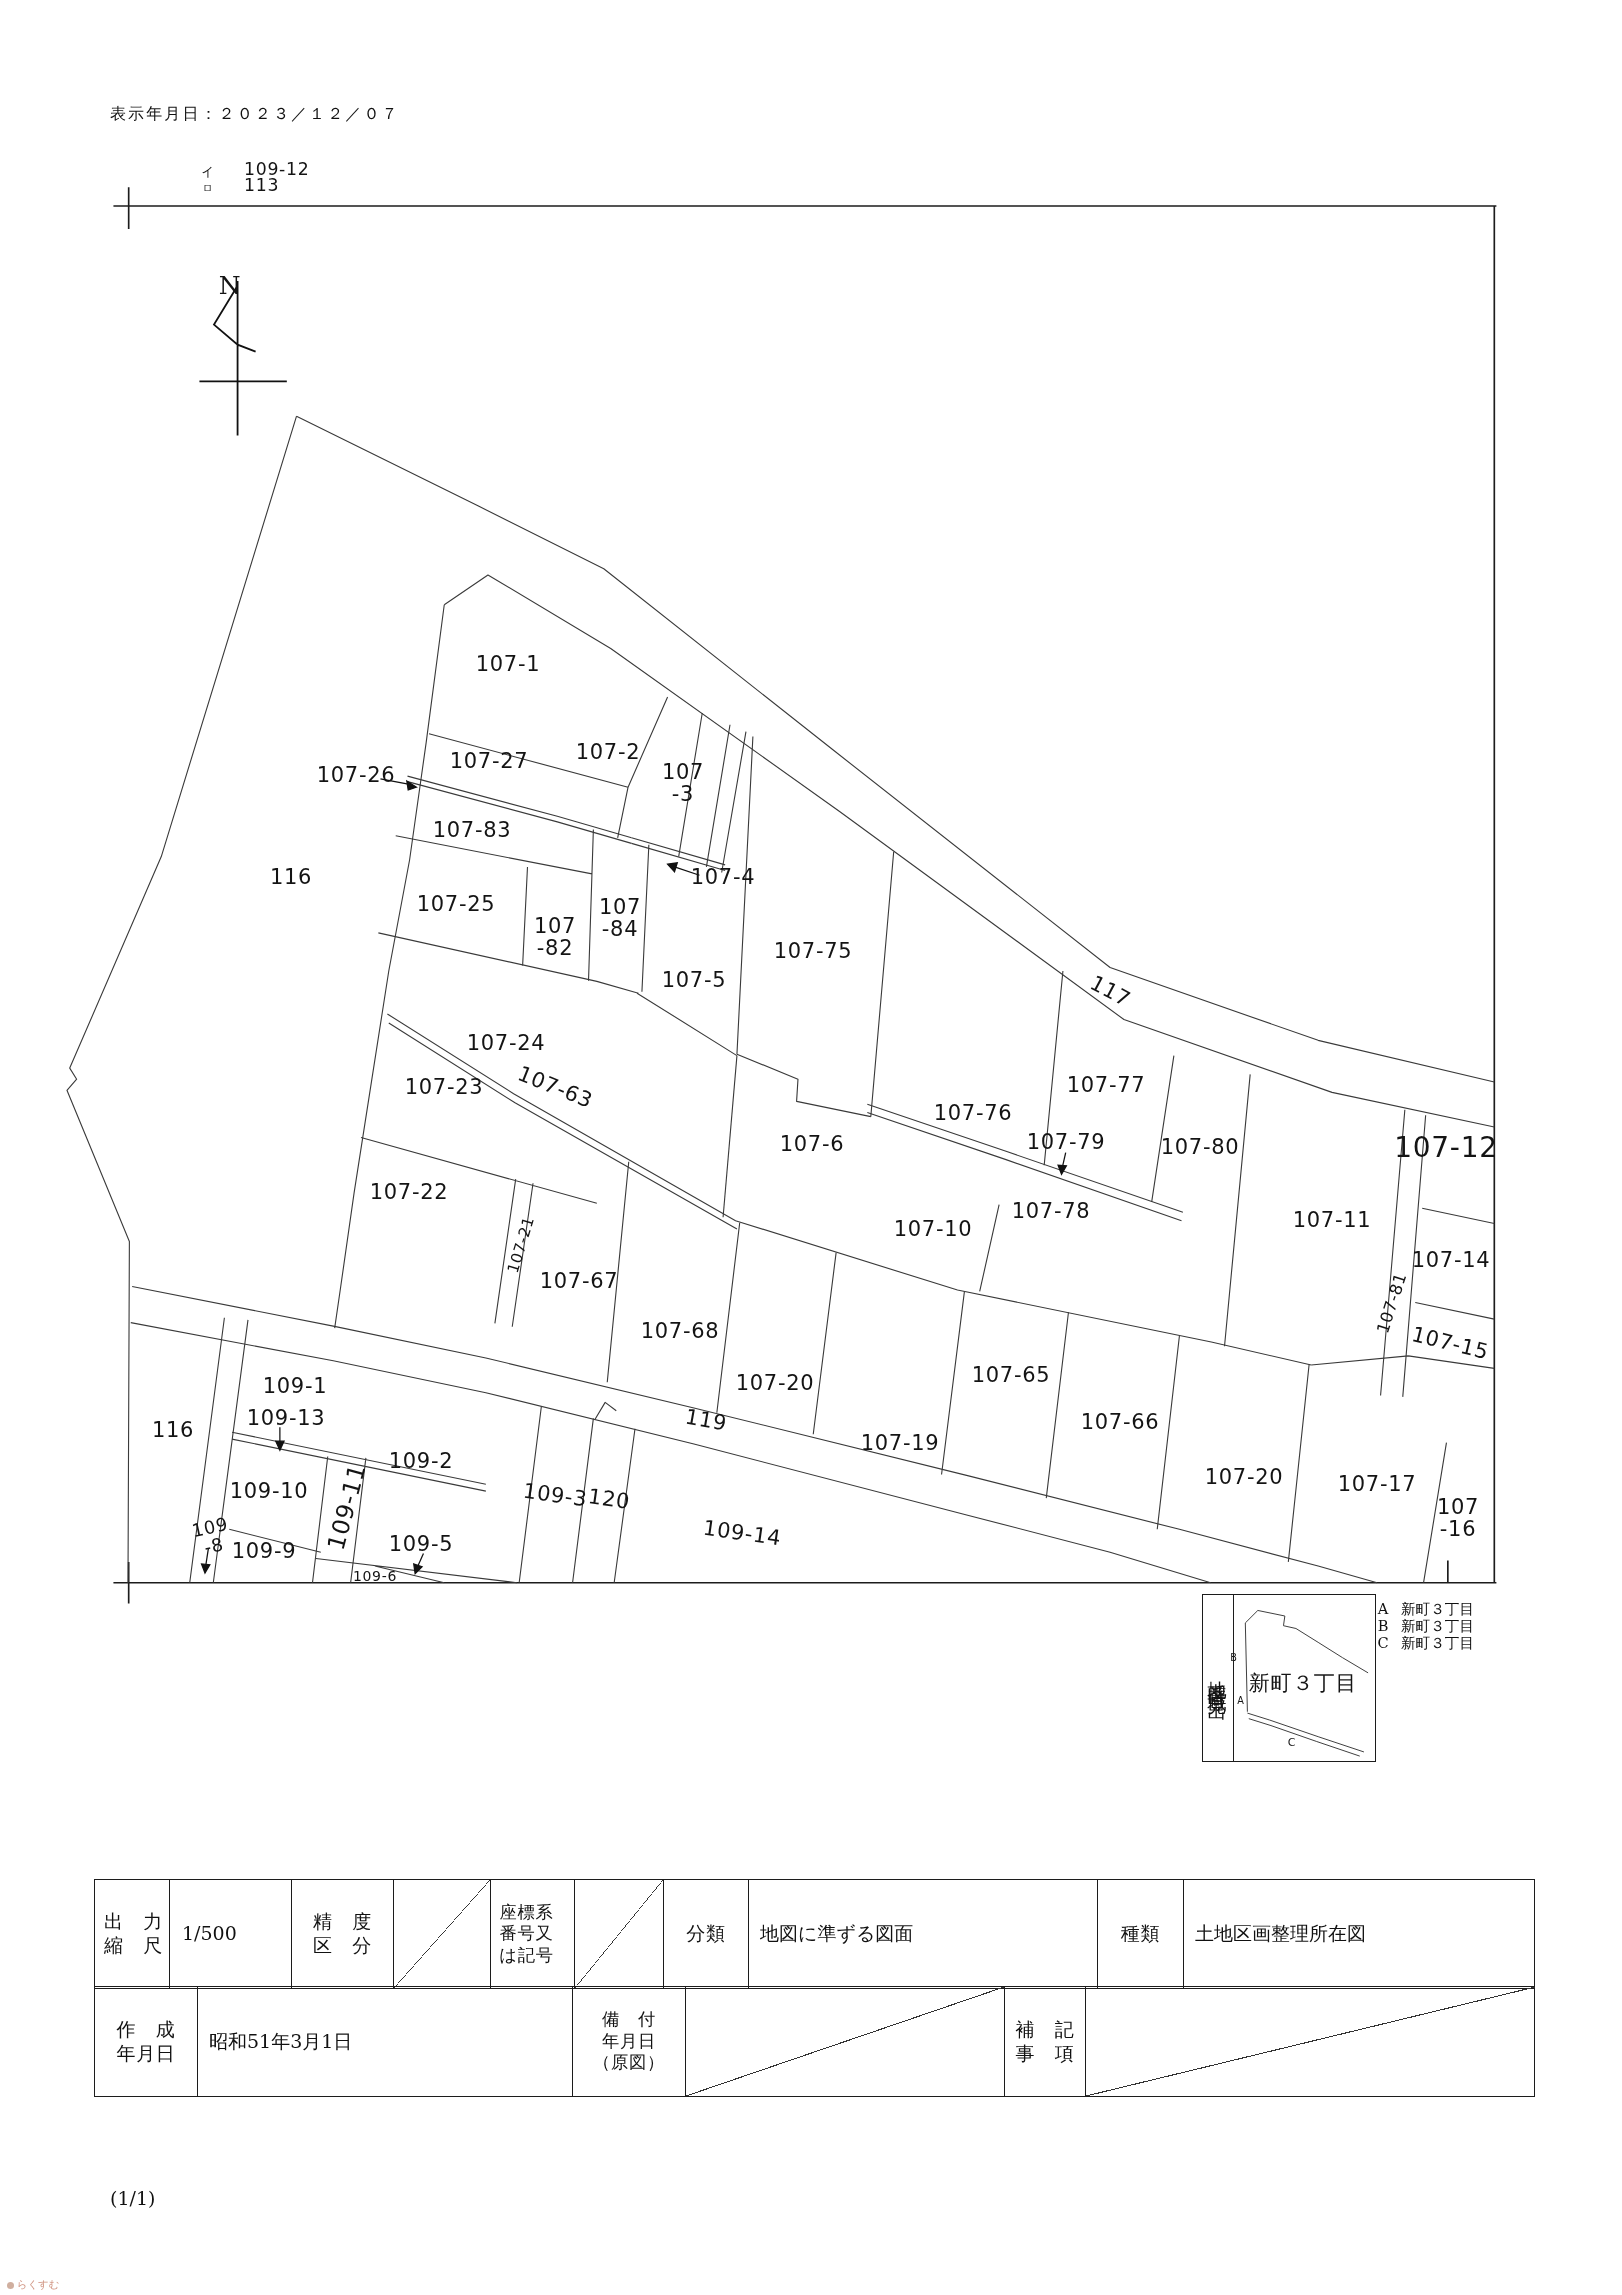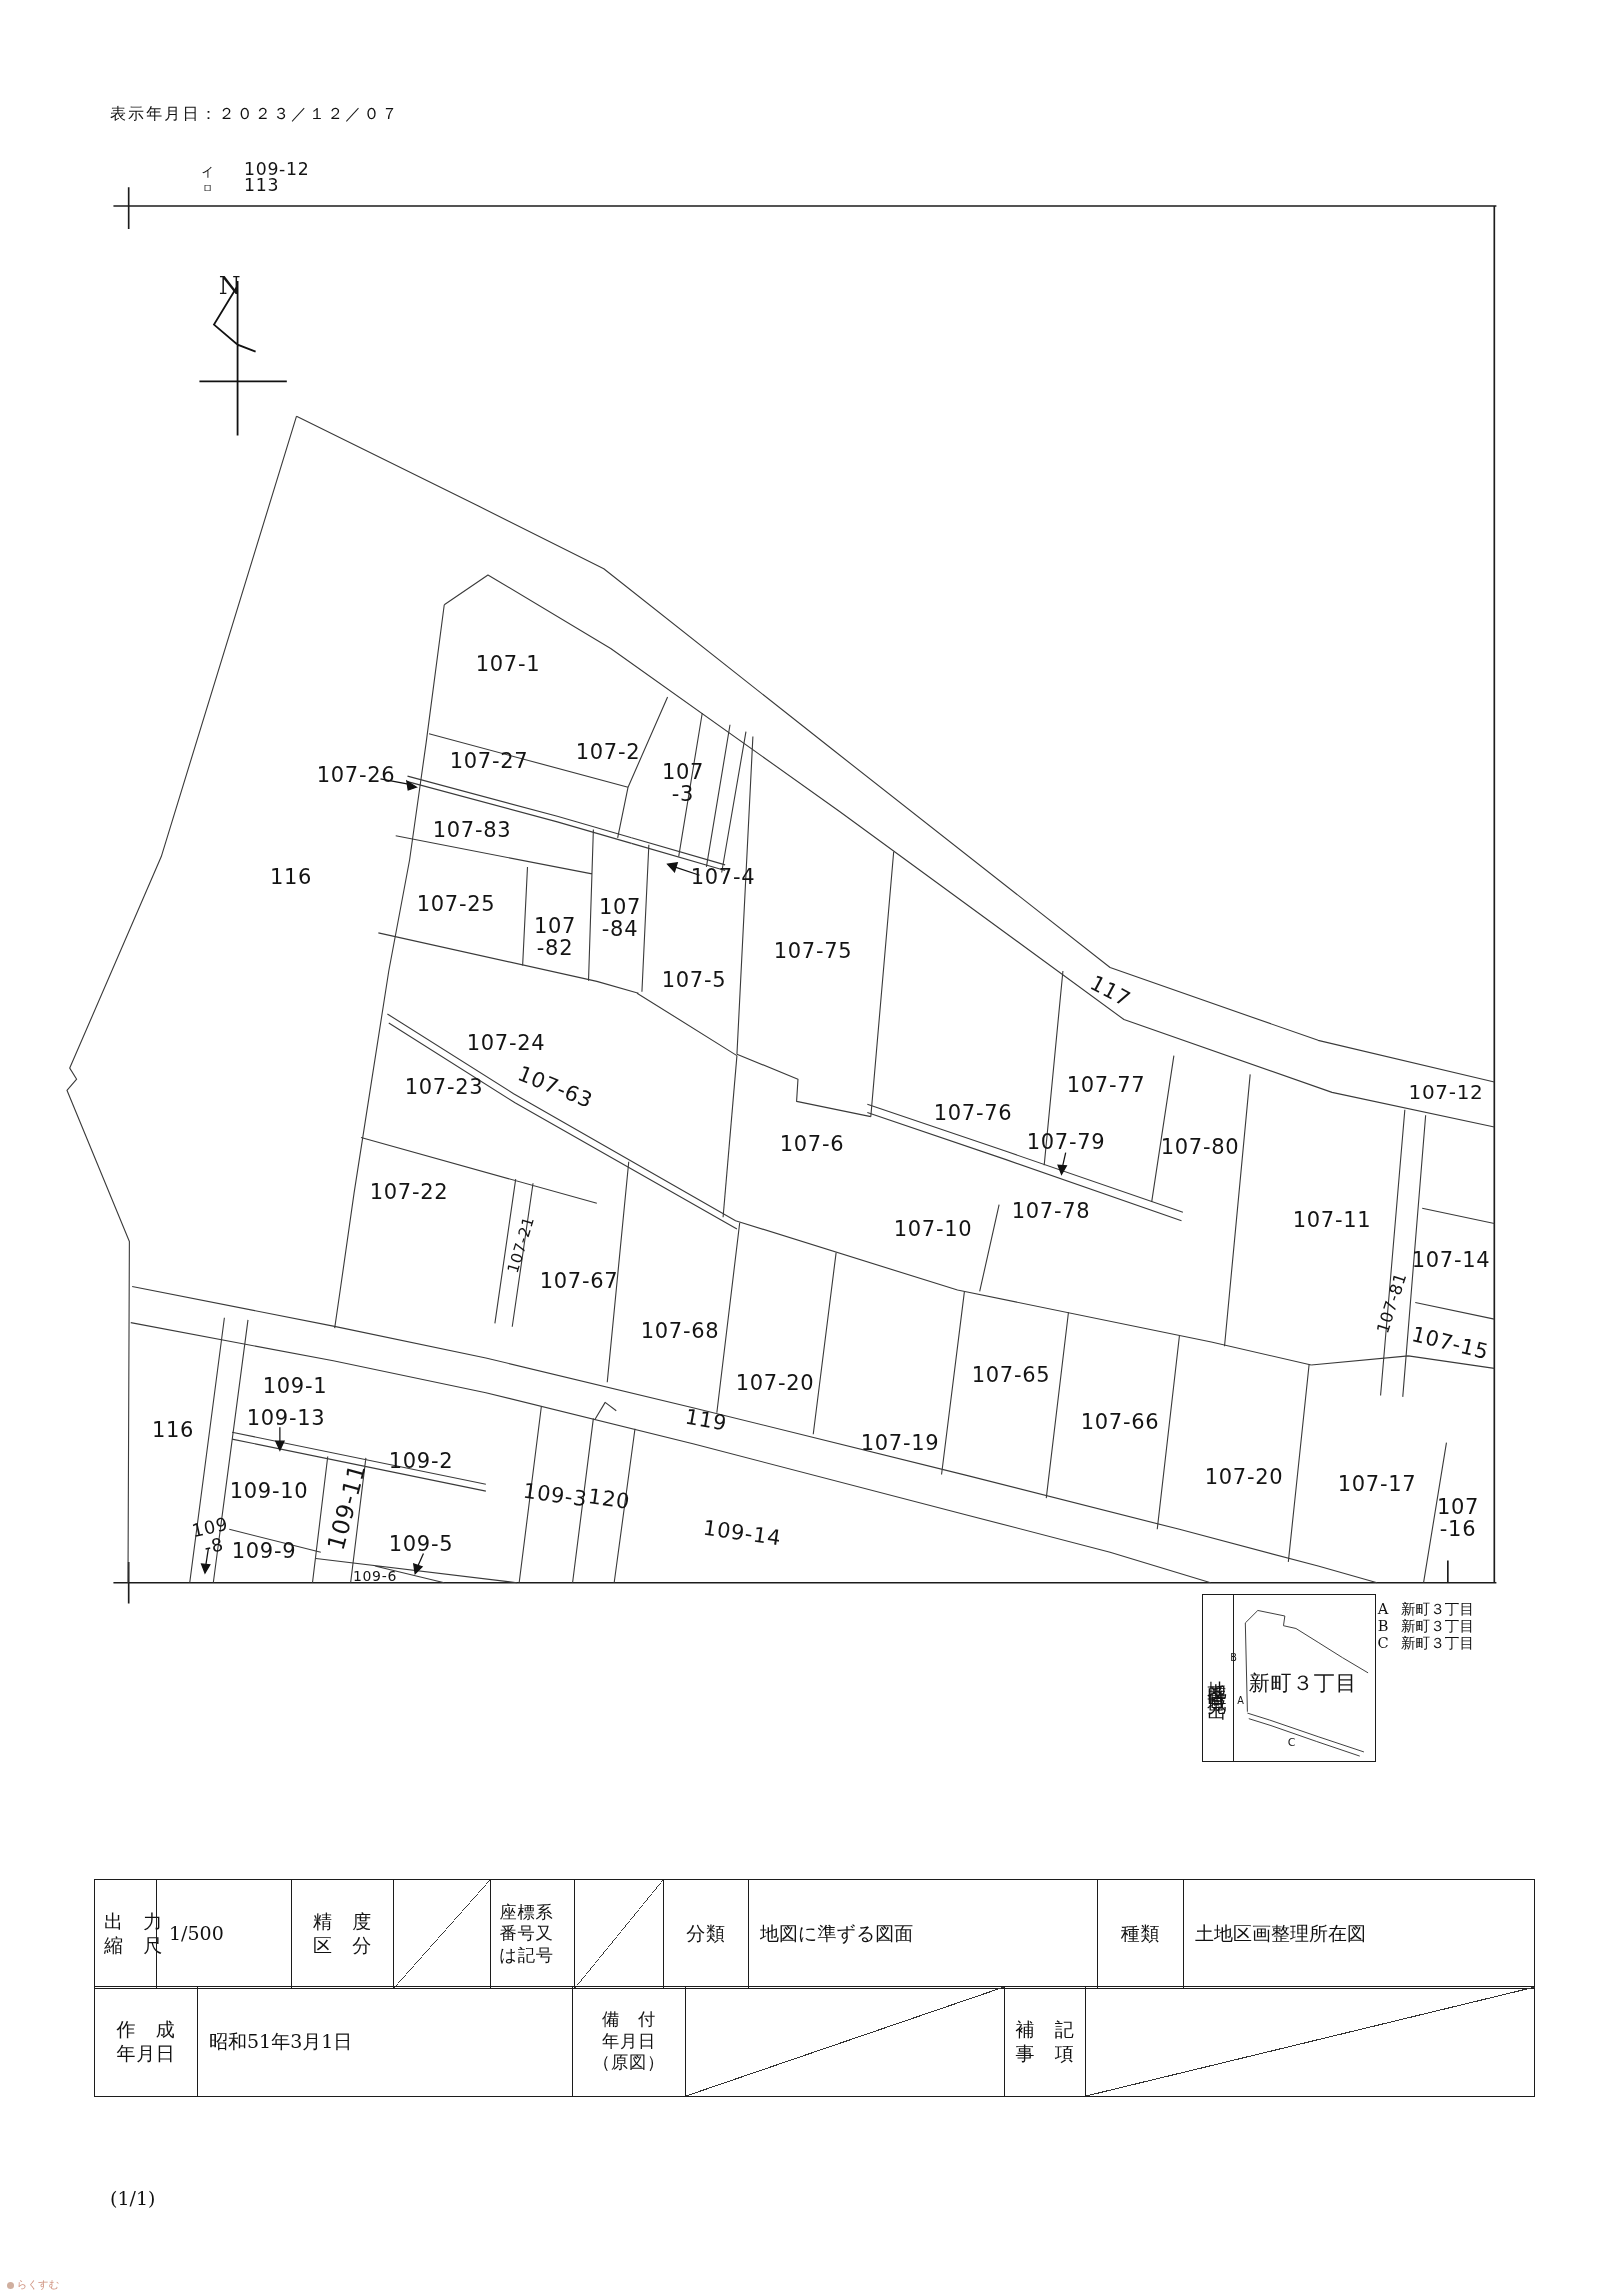--- a/index.html
+++ b/index.html
@@ -132,21 +132,21 @@
       <div class="map-label" style="left: 680px; top: 1332px; font-size: 21px; transform: translate(-50%, -50%) rotate(0deg);">107-68</div>
       <div class="map-label" style="left: 775px; top: 1384px; font-size: 21px; transform: translate(-50%, -50%) rotate(0deg);">107-20</div>
       <div class="map-label" style="left: 933px; top: 1230px; font-size: 21px; transform: translate(-50%, -50%) rotate(0deg);">107-10</div>
       <div class="map-label" style="left: 812px; top: 1145px; font-size: 21px; transform: translate(-50%, -50%) rotate(0deg);">107-6</div>
       <div class="map-label" style="left: 973px; top: 1114px; font-size: 21px; transform: translate(-50%, -50%) rotate(0deg);">107-76</div>
       <div class="map-label" style="left: 1106px; top: 1086px; font-size: 21px; transform: translate(-50%, -50%) rotate(0deg);">107-77</div>
       <div class="map-label" style="left: 1066px; top: 1143px; font-size: 21px; transform: translate(-50%, -50%) rotate(0deg);">107-79</div>
       <div class="map-label" style="left: 1051px; top: 1212px; font-size: 21px; transform: translate(-50%, -50%) rotate(0deg);">107-78</div>
       <div class="map-label" style="left: 1200px; top: 1148px; font-size: 21px; transform: translate(-50%, -50%) rotate(0deg);">107-80</div>
       <div class="map-label" style="left: 1332px; top: 1221px; font-size: 21px; transform: translate(-50%, -50%) rotate(0deg);">107-11</div>
-      <div class="map-label" style="left: 1446px; top: 1092px; font-size: 20px; transform: translate(-50%, -50%) rotate(0deg);">107-12</div>
+      <div class="map-label" style="left: 1446px; top: 1148px; font-size: 28px; transform: translate(-50%, -50%) rotate(0deg);">107-12</div>
       <div class="map-label" style="left: 1392px; top: 1303px; font-size: 16.6px; transform: translate(-50%, -50%) rotate(-72deg);">107-81</div>
       <div class="map-label" style="left: 1451px; top: 1261px; font-size: 21px; transform: translate(-50%, -50%) rotate(0deg);">107-14</div>
       <div class="map-label" style="left: 1450px; top: 1344px; font-size: 21px; transform: translate(-50%, -50%) rotate(14deg);">107-15</div>
       <div class="map-label" style="left: 900px; top: 1444px; font-size: 21px; transform: translate(-50%, -50%) rotate(0deg);">107-19</div>
       <div class="map-label" style="left: 1011px; top: 1376px; font-size: 21px; transform: translate(-50%, -50%) rotate(0deg);">107-65</div>
       <div class="map-label" style="left: 1120px; top: 1423px; font-size: 21px; transform: translate(-50%, -50%) rotate(0deg);">107-66</div>
       <div class="map-label" style="left: 1244px; top: 1478px; font-size: 21px; transform: translate(-50%, -50%) rotate(0deg);">107-20</div>
       <div class="map-label" style="left: 1377px; top: 1485px; font-size: 21px; transform: translate(-50%, -50%) rotate(0deg);">107-17</div>
       <div class="map-label" style="left: 1458px; top: 1519px; font-size: 21px; transform: translate(-50%, -50%) rotate(0deg);">107
 -16</div>
@@ -187,21 +187,21 @@
     <div class="lg-row">
       <span class="lg-key">C</span>
       <span class="lg-val">新町３丁目</span>
     </div>
   </div>
 
 
   <div id="trow2" class="trow">
     <div class="tcell lab first" style="left:0;width:77px;">出　力
 縮　尺</div>
-    <div class="tcell val" style="left:61px;width:119px;padding-left:12px;">1/500</div>
+    <div class="tcell val" style="left:74px;width:119px;padding-left:12px;">1/500</div>
     <div class="tcell lab" style="left:196px;width:102px;">精　度
 区　分</div>
     <div class="tcell diag" style="left:298px;width:97px;"></div>
     <div class="tcell lab" style="left:395px;width:72px;font-size:17.3px;">座標系
 番号又
 は記号</div>
     <div class="tcell diag" style="left:479px;width:89px;"></div>
     <div class="tcell lab" style="left:568px;width:85px;">分類</div>
     <div class="tcell val" style="left:653px;width:349px;">地図に準ずる図面</div>
     <div class="tcell lab" style="left:1002px;width:86px;">種類</div>

